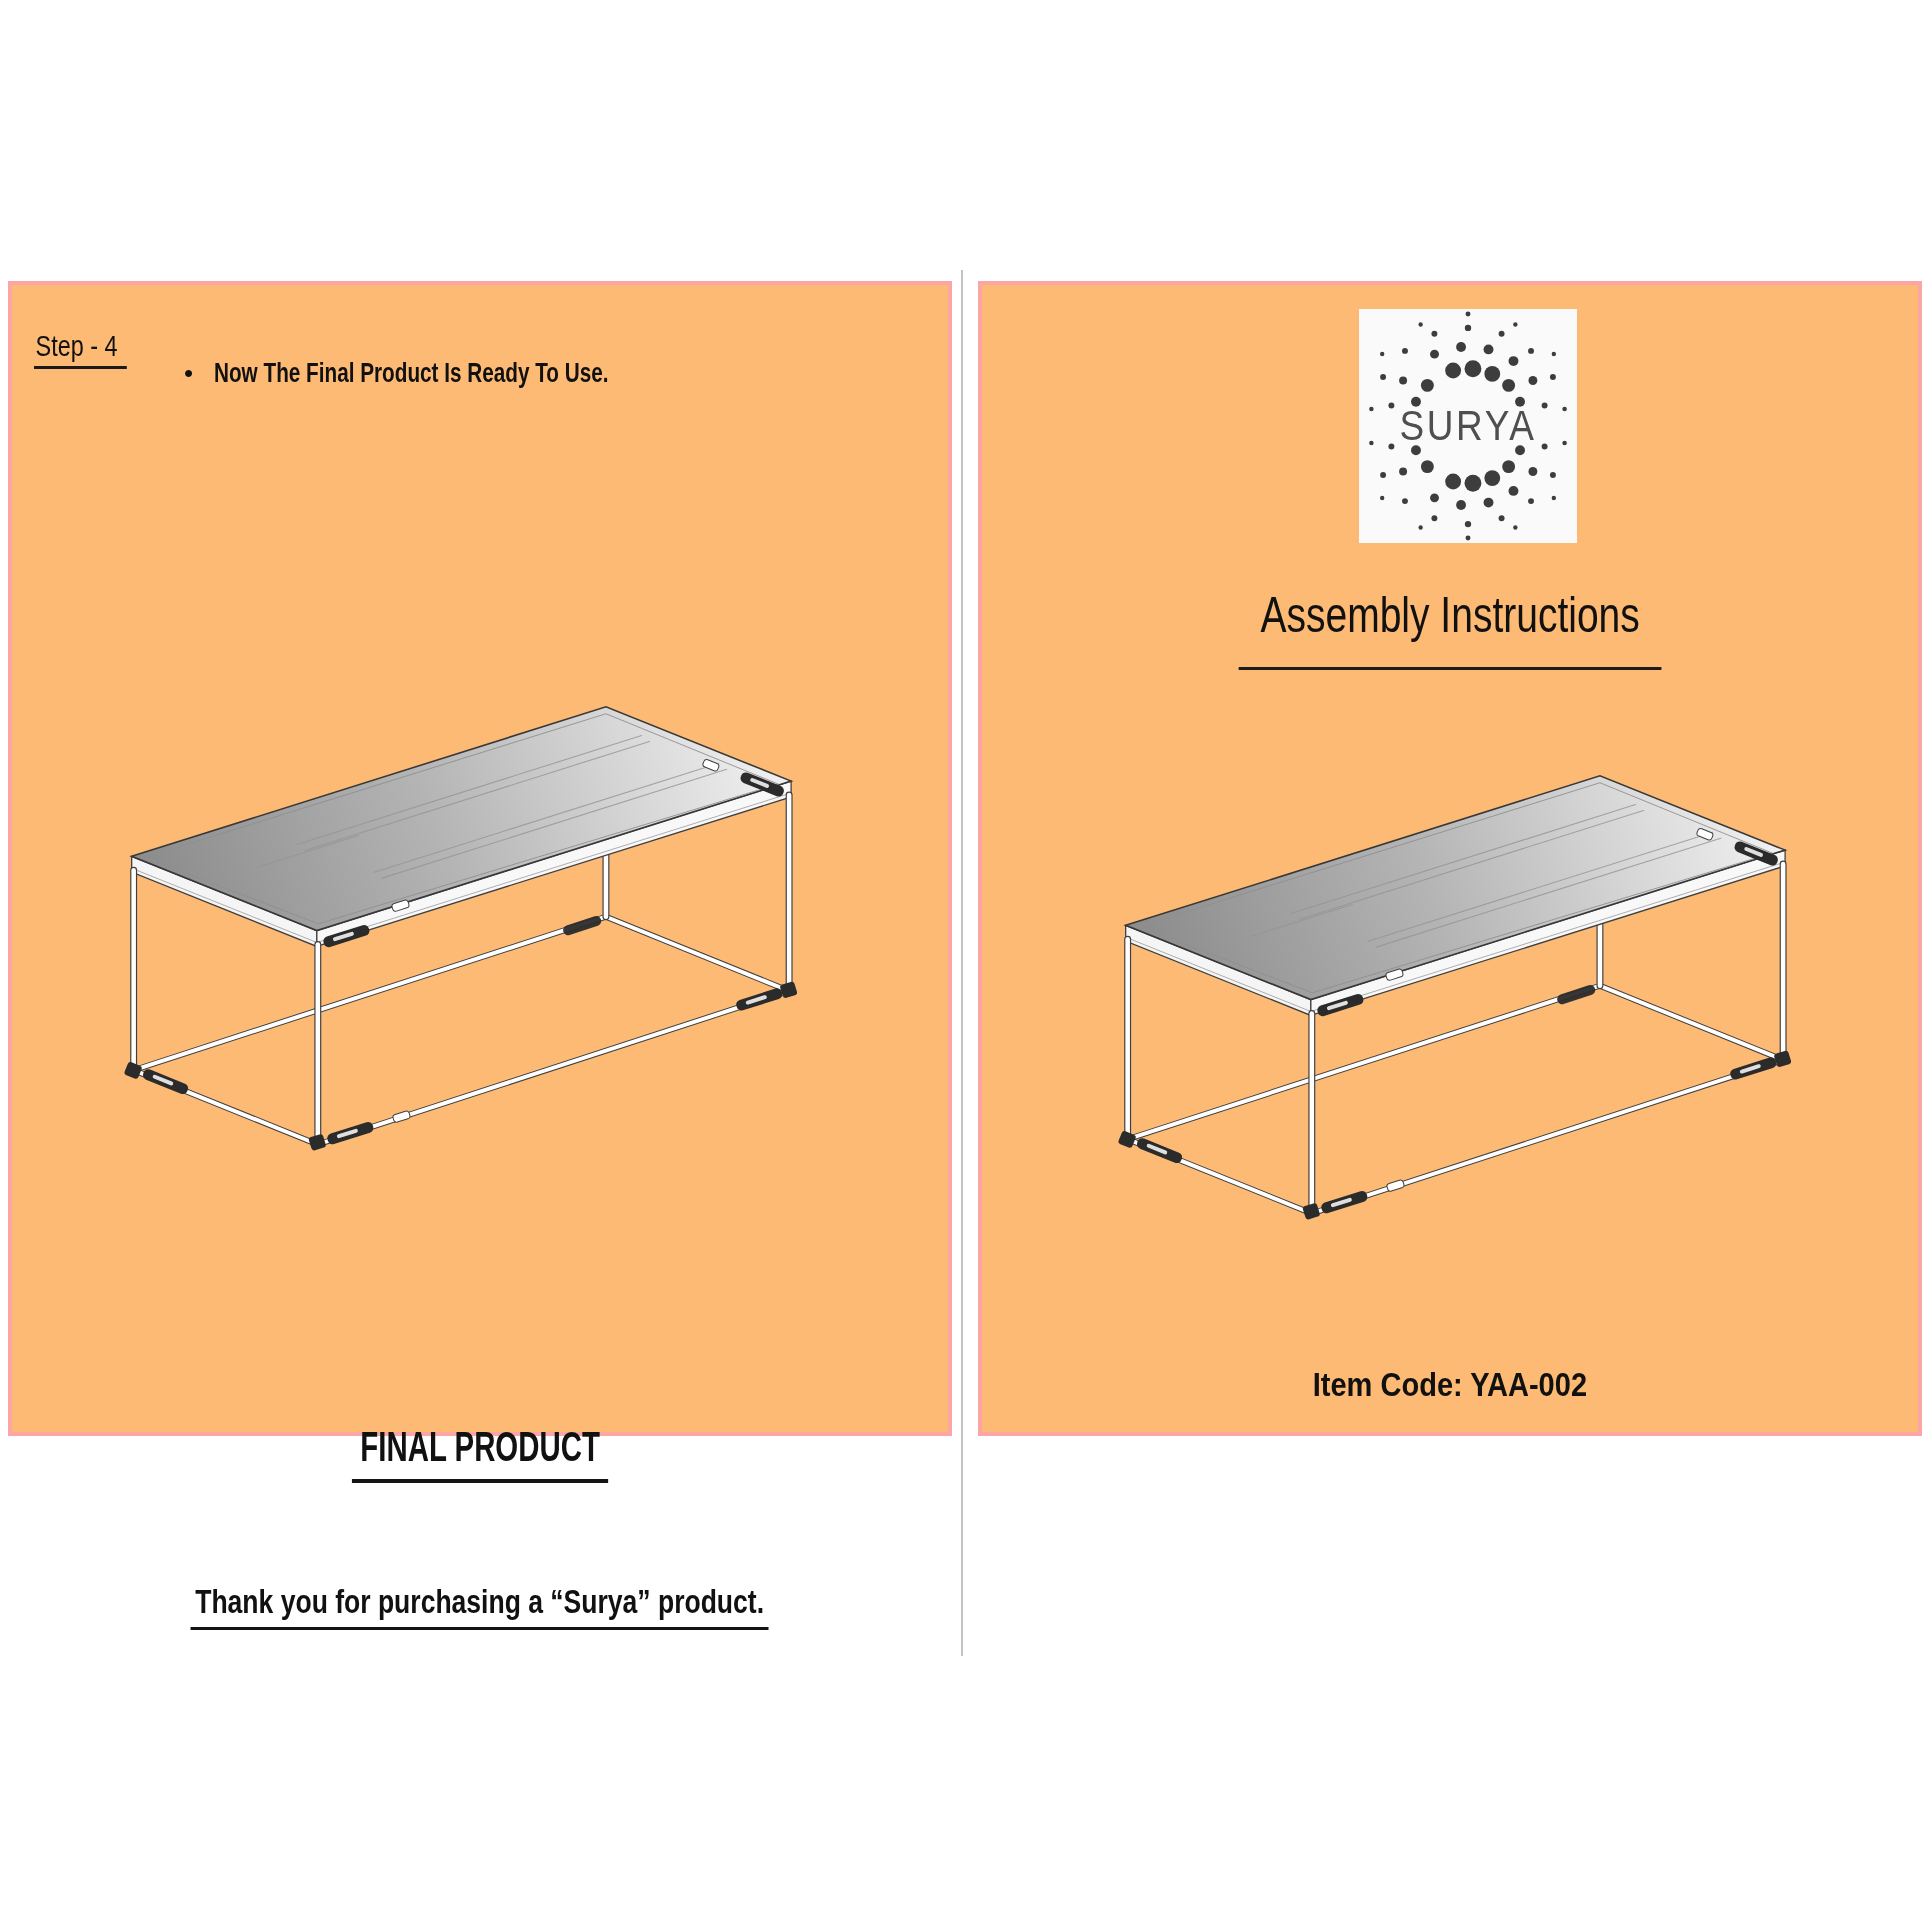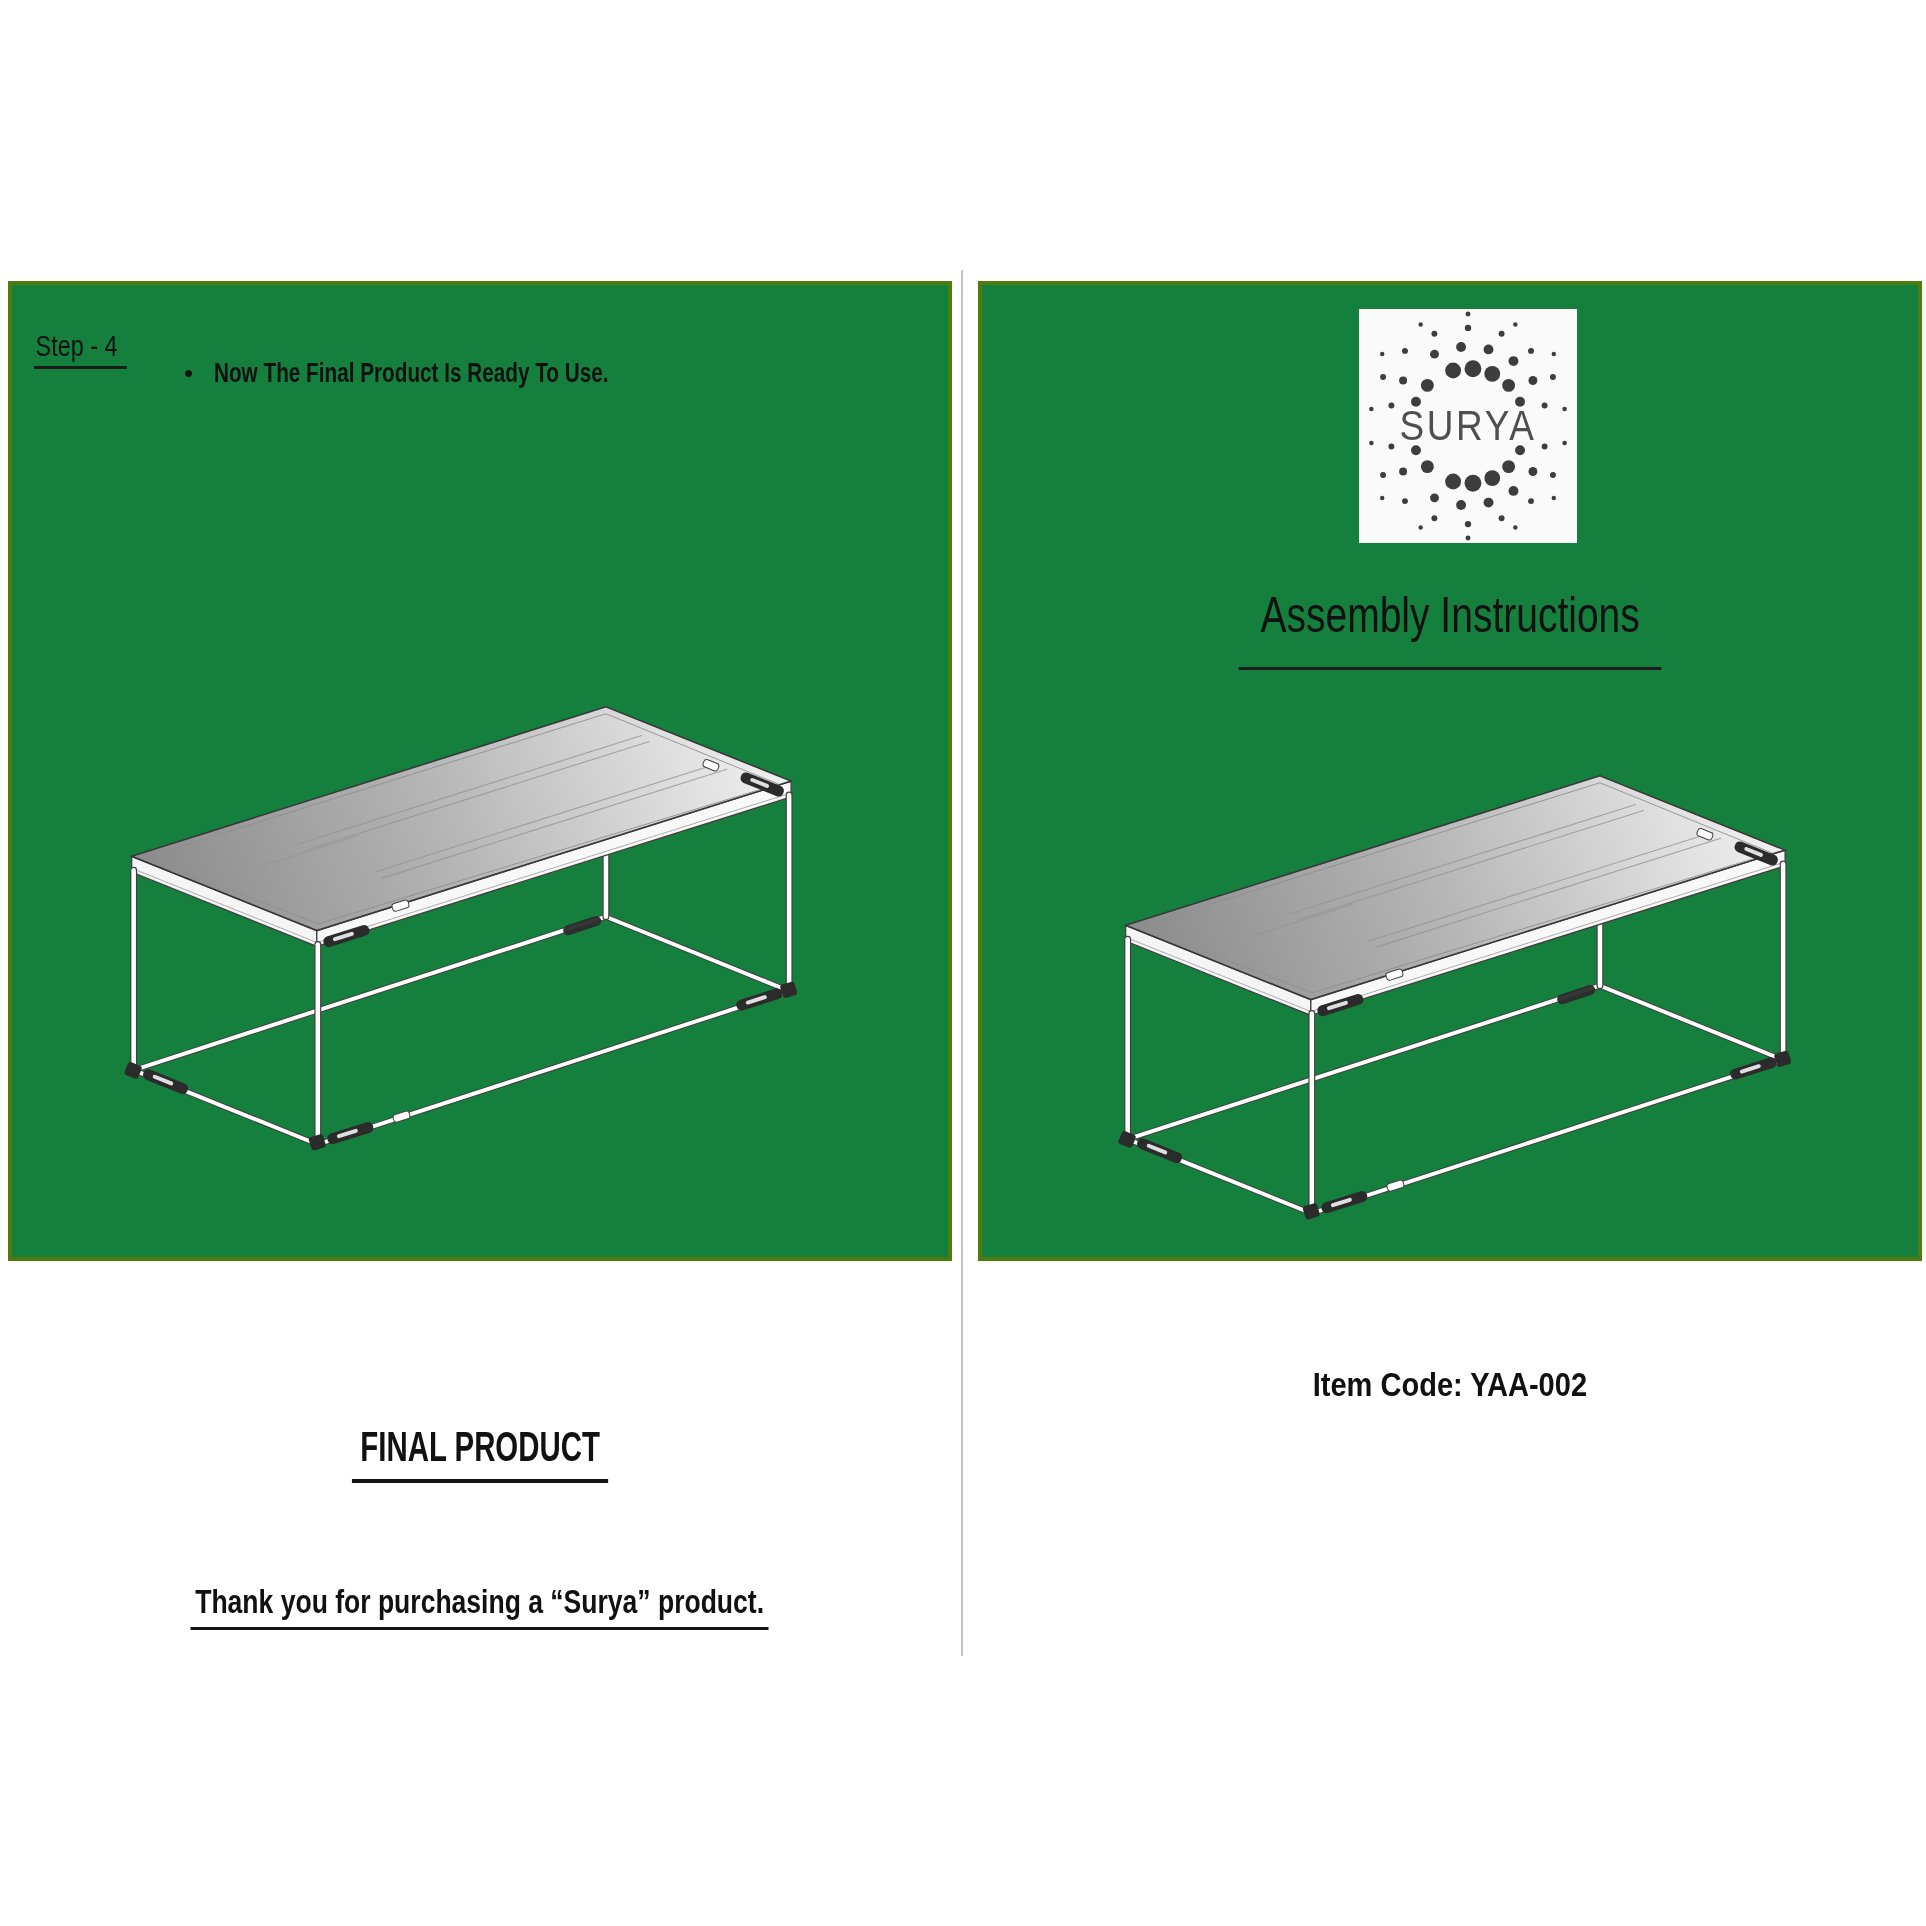--- a/index.html
+++ b/index.html
@@ -1,20 +1,20 @@
 <!DOCTYPE html>
 <html><head>
 <meta charset="utf-8">
 <style>
   html,body{margin:0;padding:0;background:#fff;}
   .canvas{position:relative;width:1927px;height:1927px;background:#ffffff;overflow:hidden;
           font-family:"Liberation Sans","DejaVu Sans",sans-serif;color:#111;}
   .divider{position:absolute;left:961px;top:270px;width:2px;height:1386px;background:#c4c4c4;}
-  .page{position:absolute;top:281px;width:944px;height:980px;border:4px solid #4d7c0f;
-        background:#15803d;box-sizing:border-box;}
+  .page{position:absolute;top:281px;width:944px;height:1155px;border:4px solid #fca5a5;
+        background:#fdba74;box-sizing:border-box;}
   .page-left{left:8px;}
   .page-right{left:978px;}
   .abs{position:absolute;}
 
   
   .cond{display:inline-block;transform:scaleX(.78);transform-origin:left center;white-space:nowrap;}
   .cond-c{display:block;width:fit-content;margin:0 auto;transform:scaleX(.7);transform-origin:center;white-space:nowrap;}
 
   .step{left:22px;top:44px;font-size:30px;line-height:34px;}
   .step .u{border-bottom:3px solid #1a1a1a;padding:0 12px 3px 2px;}

